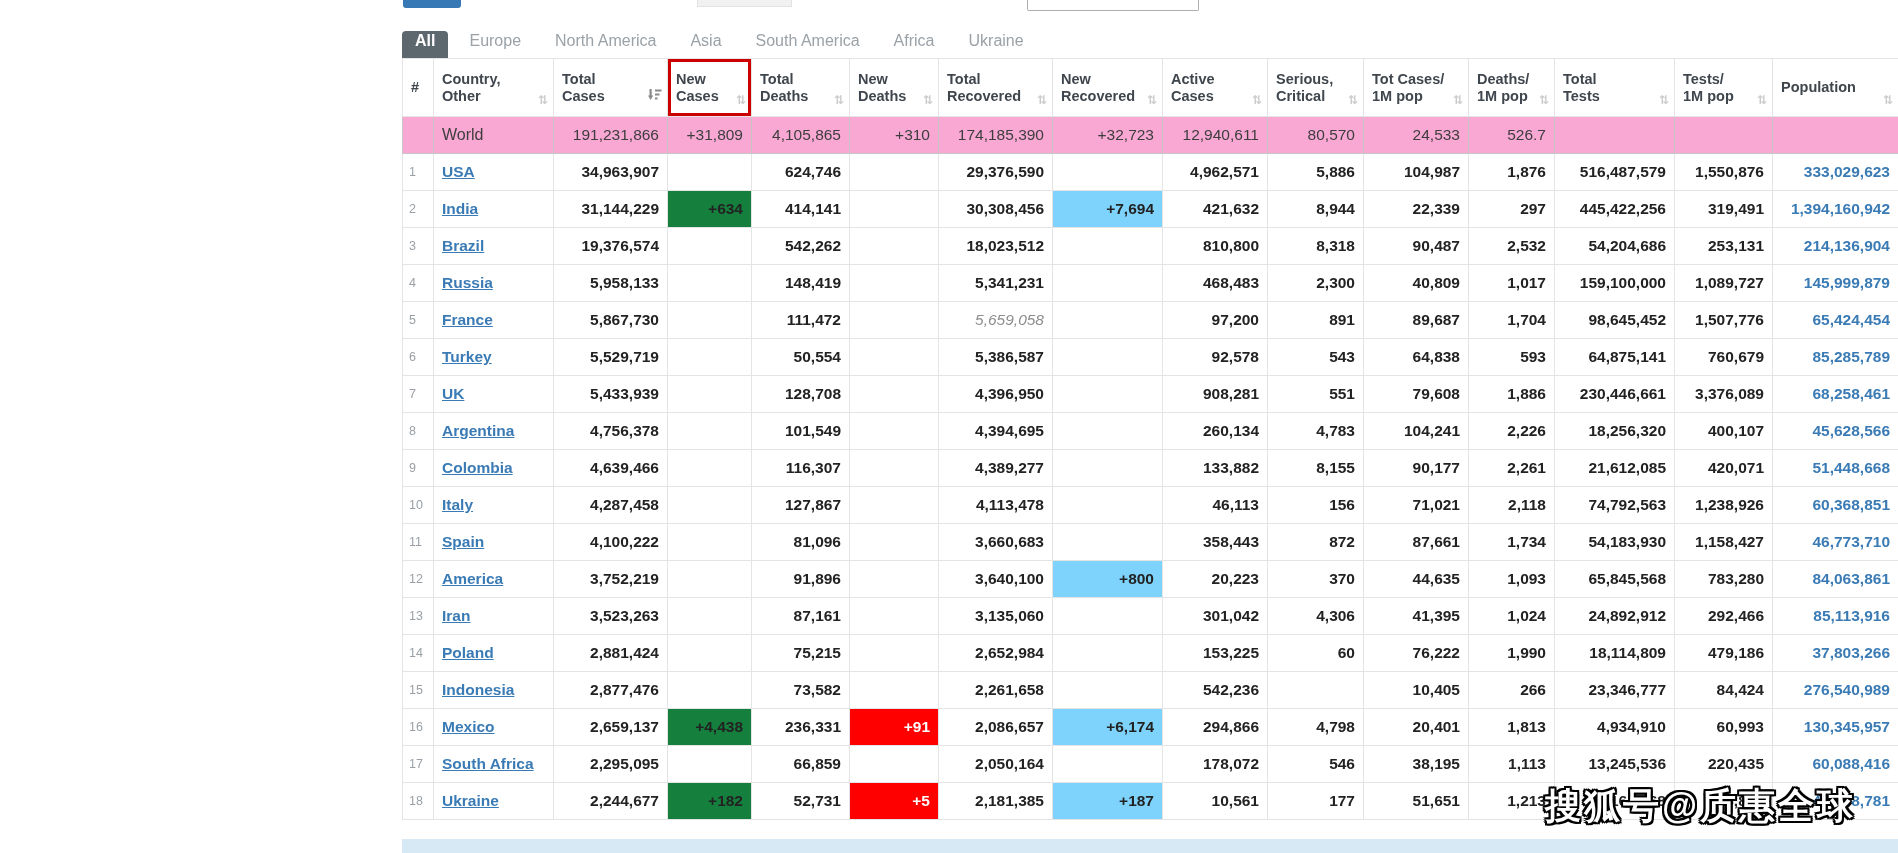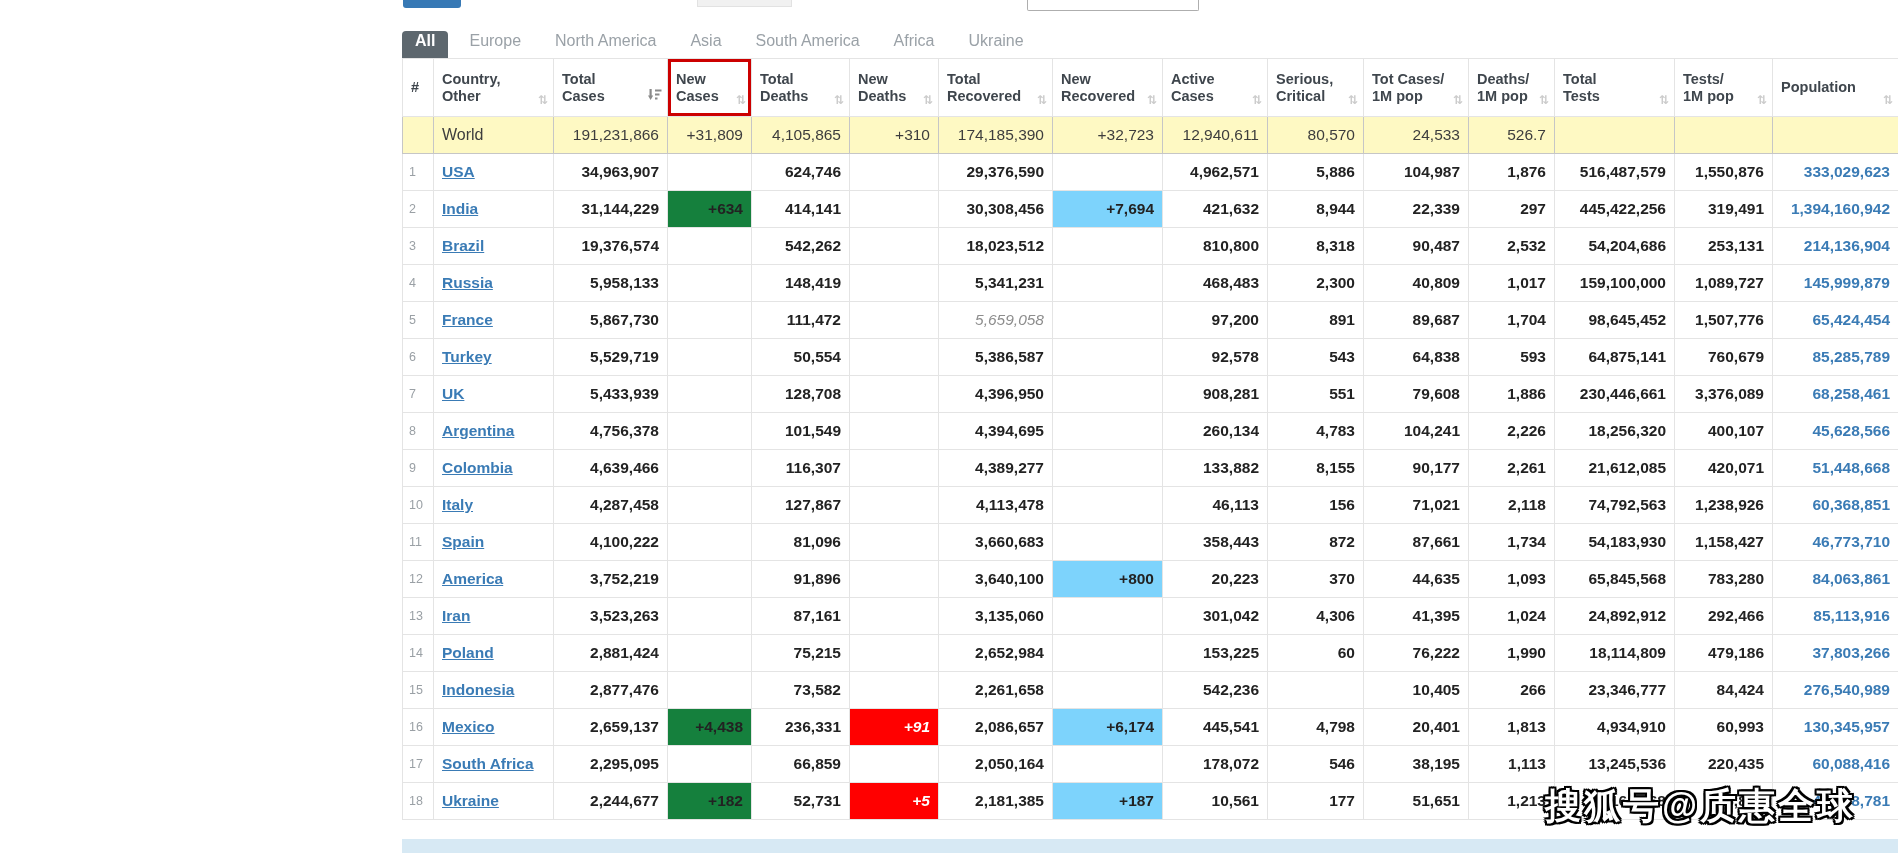--- a/index.html
+++ b/index.html
@@ -31,26 +31,26 @@
   thead th.red-box{box-shadow:inset 0 0 0 3px #cc0000;}
   th .sort{position:absolute;right:5px;bottom:10px;font-size:12px;color:#cccccc;font-family:"DejaVu Sans",sans-serif;line-height:12px;}
   th .sort-svg{position:absolute;right:5px;bottom:11px;}
 
   tbody td{height:37px;font-size:15.5px;font-weight:bold;color:#222;text-align:right;white-space:nowrap;}
   td.idx{color:#9aa0a5;font-weight:normal;font-size:12.5px;text-align:left;padding-left:6px;}
   td.country{text-align:left;}
   td.country a{color:#3a7bb5;text-decoration:underline;cursor:pointer;}
   td.pop{color:#3a7bb5;cursor:pointer;}
 
-  tr.world td{background:#fef9c3;font-weight:normal;color:#3d3d3d;border-color:#c6c6c6;}
+  tr.world td{background:#f9a8d4;font-weight:normal;color:#3d3d3d;border-color:#c6c6c6;}
   tr.world td.country{font-size:16px;color:#3d3d3d;}
 
   .hl-yellow{background:#15803d;margin-top:34px;}
   .hl-green{background:#7dd3fc;}
-  td.hl-red{background:#FF0000;color:#ffffff;font-style:italic;}
+  td.hl-red{background:#FF0000;color:#ffffff;}
   td .est{font-style:italic;font-weight:normal;color:#8d8d8d;}
 
   .bottom-strip{position:absolute;left:402px;top:839px;width:1496px;height:14px;background:#d7e9f4;}
 
   .watermark{
     position:absolute;right:42px;top:782px;z-index:10;
     font-size:36px;font-weight:bold;letter-spacing:3px;white-space:nowrap;
     color:#ffffff;
     text-shadow:-2px -2px 0 #000,2px -2px 0 #000,-2px 2px 0 #000,2px 2px 0 #000,
                  0 -2px 0 #000,0 2px 0 #000,-2px 0 0 #000,2px 0 0 #000;
@@ -452,21 +452,21 @@
         </tr>
         <tr>
           <td class="idx">16</td>
           <td class="country"><a>Mexico</a></td>
           <td>2,659,137</td>
           <td class="hl-yellow">+4,438</td>
           <td>236,331</td>
           <td class="hl-red">+91</td>
           <td>2,086,657</td>
           <td class="hl-green">+6,174</td>
-          <td>445,541</td>
+          <td>294,866</td>
           <td>4,798</td>
           <td>20,401</td>
           <td>1,813</td>
           <td>4,934,910</td>
           <td>60,993</td>
           <td class="pop">130,345,957</td>
         </tr>
         <tr>
           <td class="idx">17</td>
           <td class="country"><a>South Africa</a></td>

